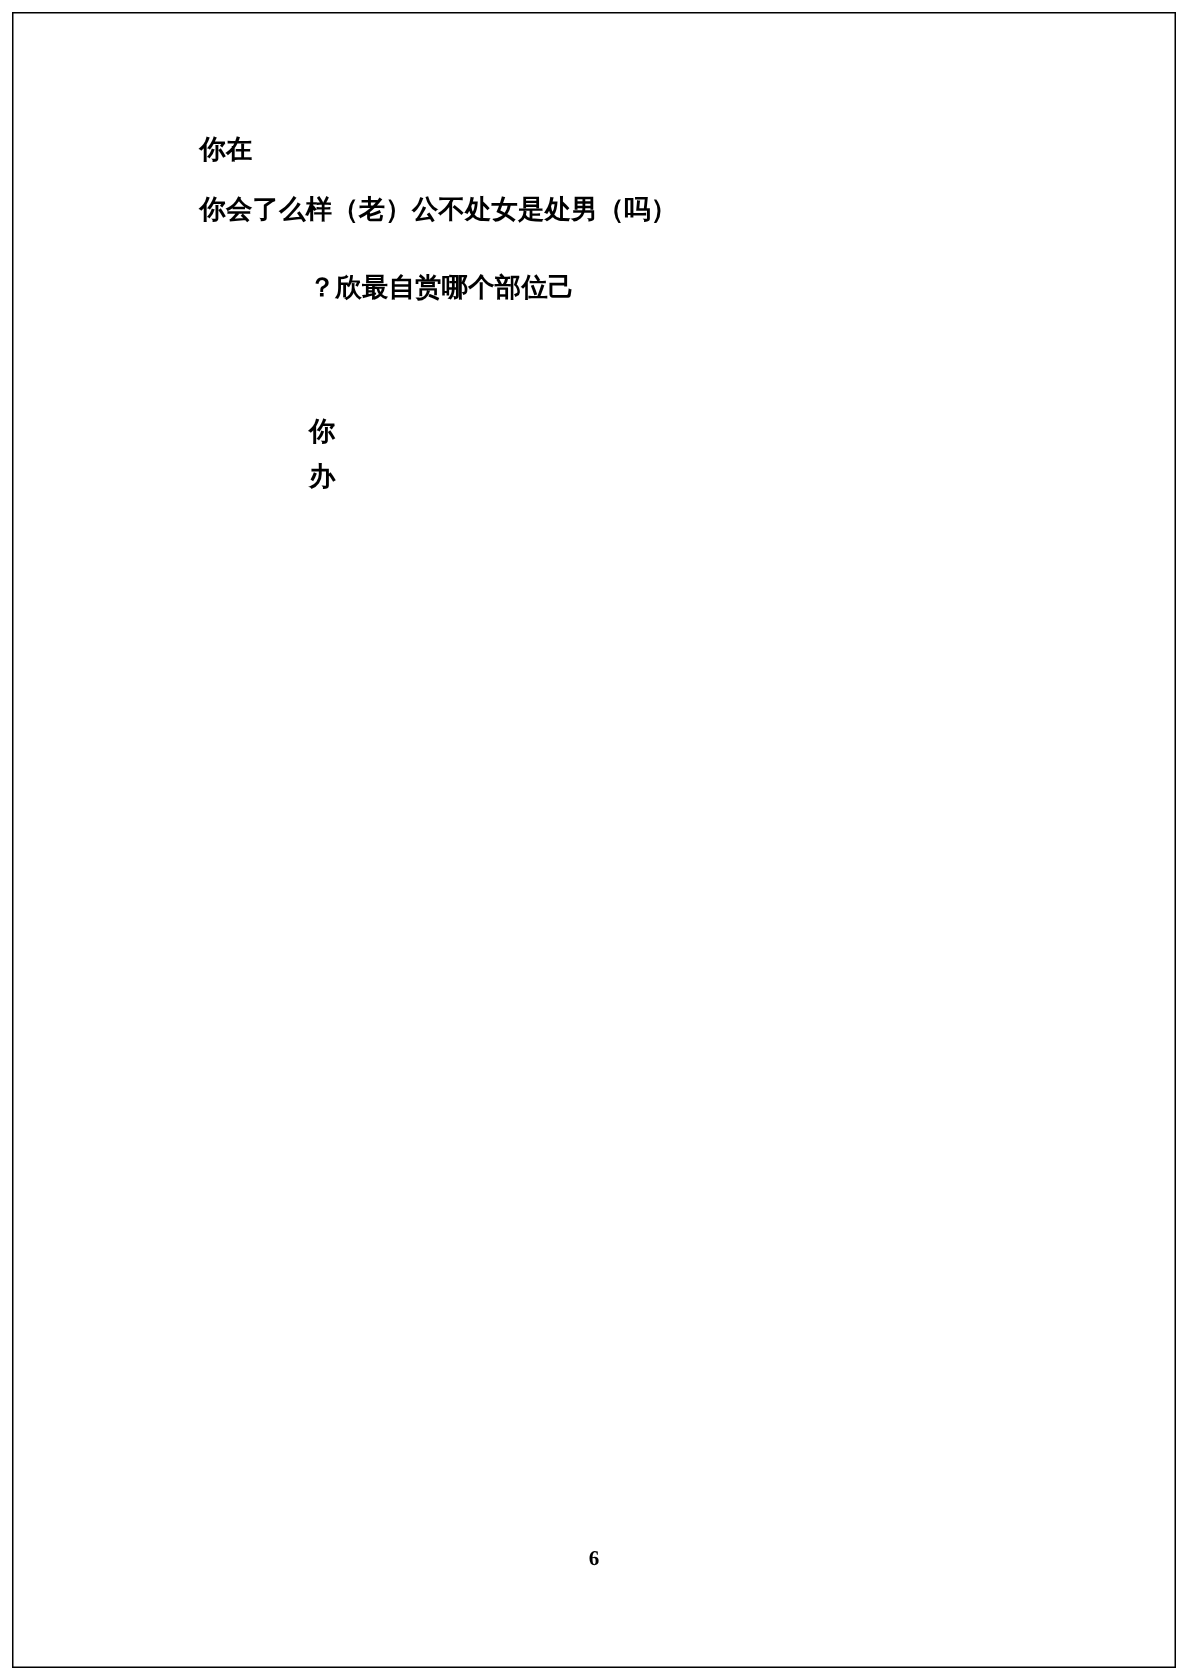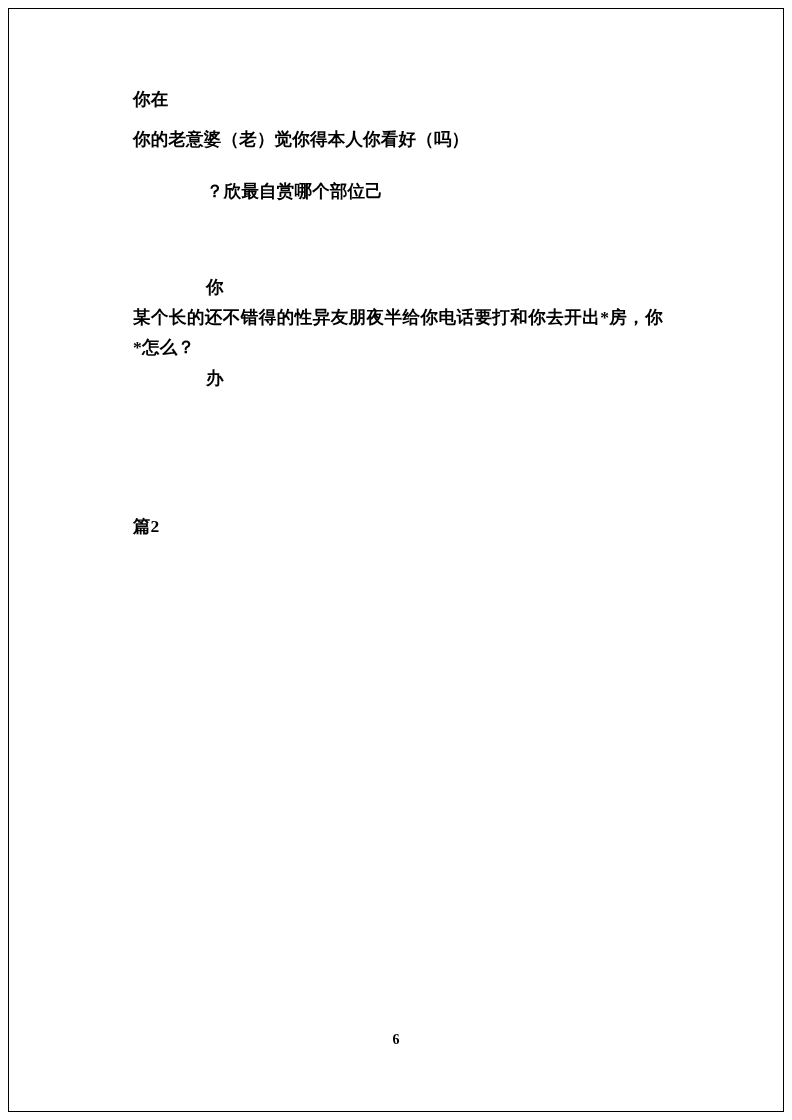--- a/index.html
+++ b/index.html
@@ -74,39 +74,37 @@
 <body>
 
 <div class="page">
   <div class="page-border"></div>
 
   <div class="content">
 
     <p class="para">你在</p>
     <div class="gap-sm"></div>
 
-    <p class="para">你的老意婆（老）觉你得本人你看好（吗）</p>
+    <p class="para">你会了么样（老）公不处女是处男（吗）</p>
     <div class="gap-md"></div>
 
     <p class="para indent">？欣最自赏哪个部位己</p>
     <div class="gap-md"></div>
 
     <div class="gap-md"></div>
 
     <div class="gap-md"></div>
 
 
     <p class="para indent">你</p>
 
-    <p class="para">某个长的还不错得的性异友朋夜半给你电话要打和你去开出*房，你*怎么？</p>
 
     <p class="para indent">办</p>
 
     <div class="gap-xl"></div>
 
-    <p class="heading">篇2</p>
     <div class="gap-lg"></div>
 
 
   </div>
 
   <div class="footer">6</div>
 </div>
 
 </body></html>

